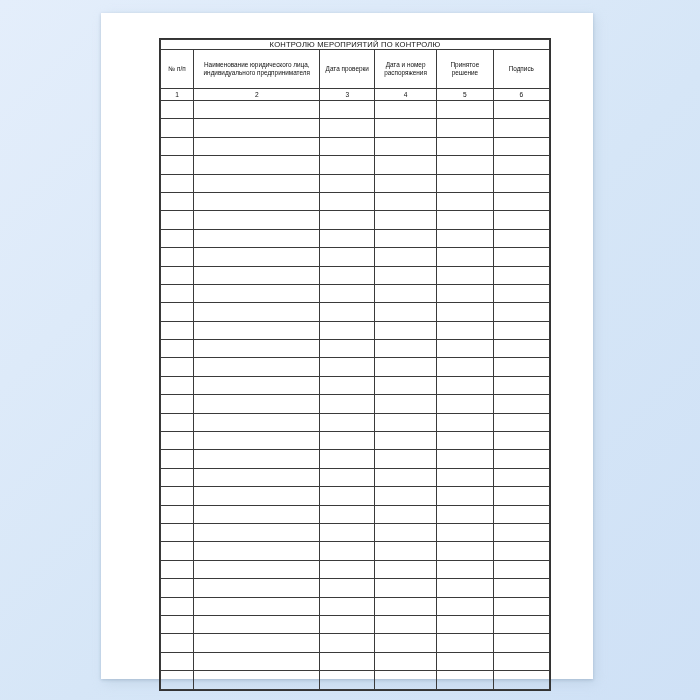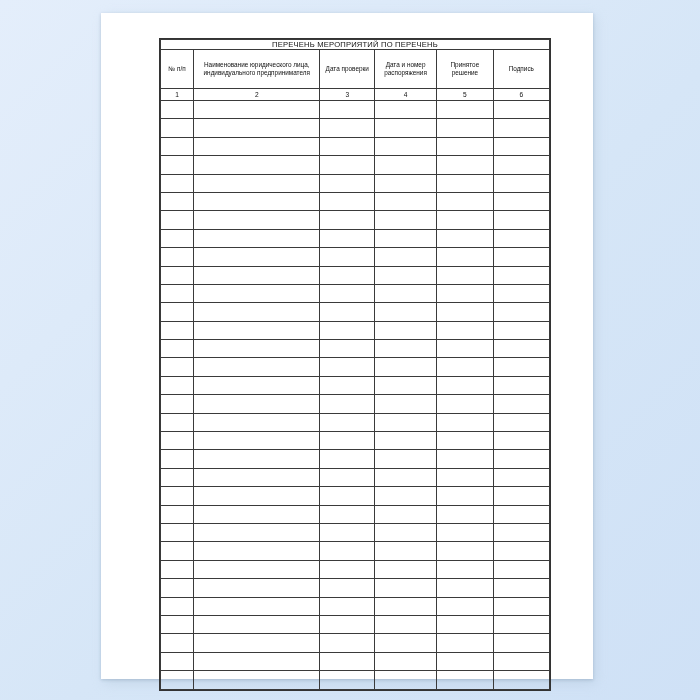--- a/index.html
+++ b/index.html
@@ -109,21 +109,21 @@
         <colgroup>
           <col style="width:8.5%">
           <col style="width:32.5%">
           <col style="width:14%">
           <col style="width:16%">
           <col style="width:14.5%">
           <col style="width:14.5%">
         </colgroup>
         <thead>
           <tr>
-            <td class="title-cell" colspan="6">ПЕРЕЧЕНЬ МЕРОПРИЯТИЙ ПО ПЕРЕЧЕНЬ</td>
+            <td class="title-cell" colspan="6">КОНТРОЛЮ МЕРОПРИЯТИЙ ПО КОНТРОЛЮ</td>
           </tr>
           <tr>
             <th class="head-cell">№ п/п</th>
             <th class="head-cell">Наименование юридического лица, индивидуального предпринимателя</th>
             <th class="head-cell">Дата проверки</th>
             <th class="head-cell">Дата и номер распоряжения</th>
             <th class="head-cell">Принятое решение</th>
             <th class="head-cell">Подпись</th>
           </tr>
           <tr>

